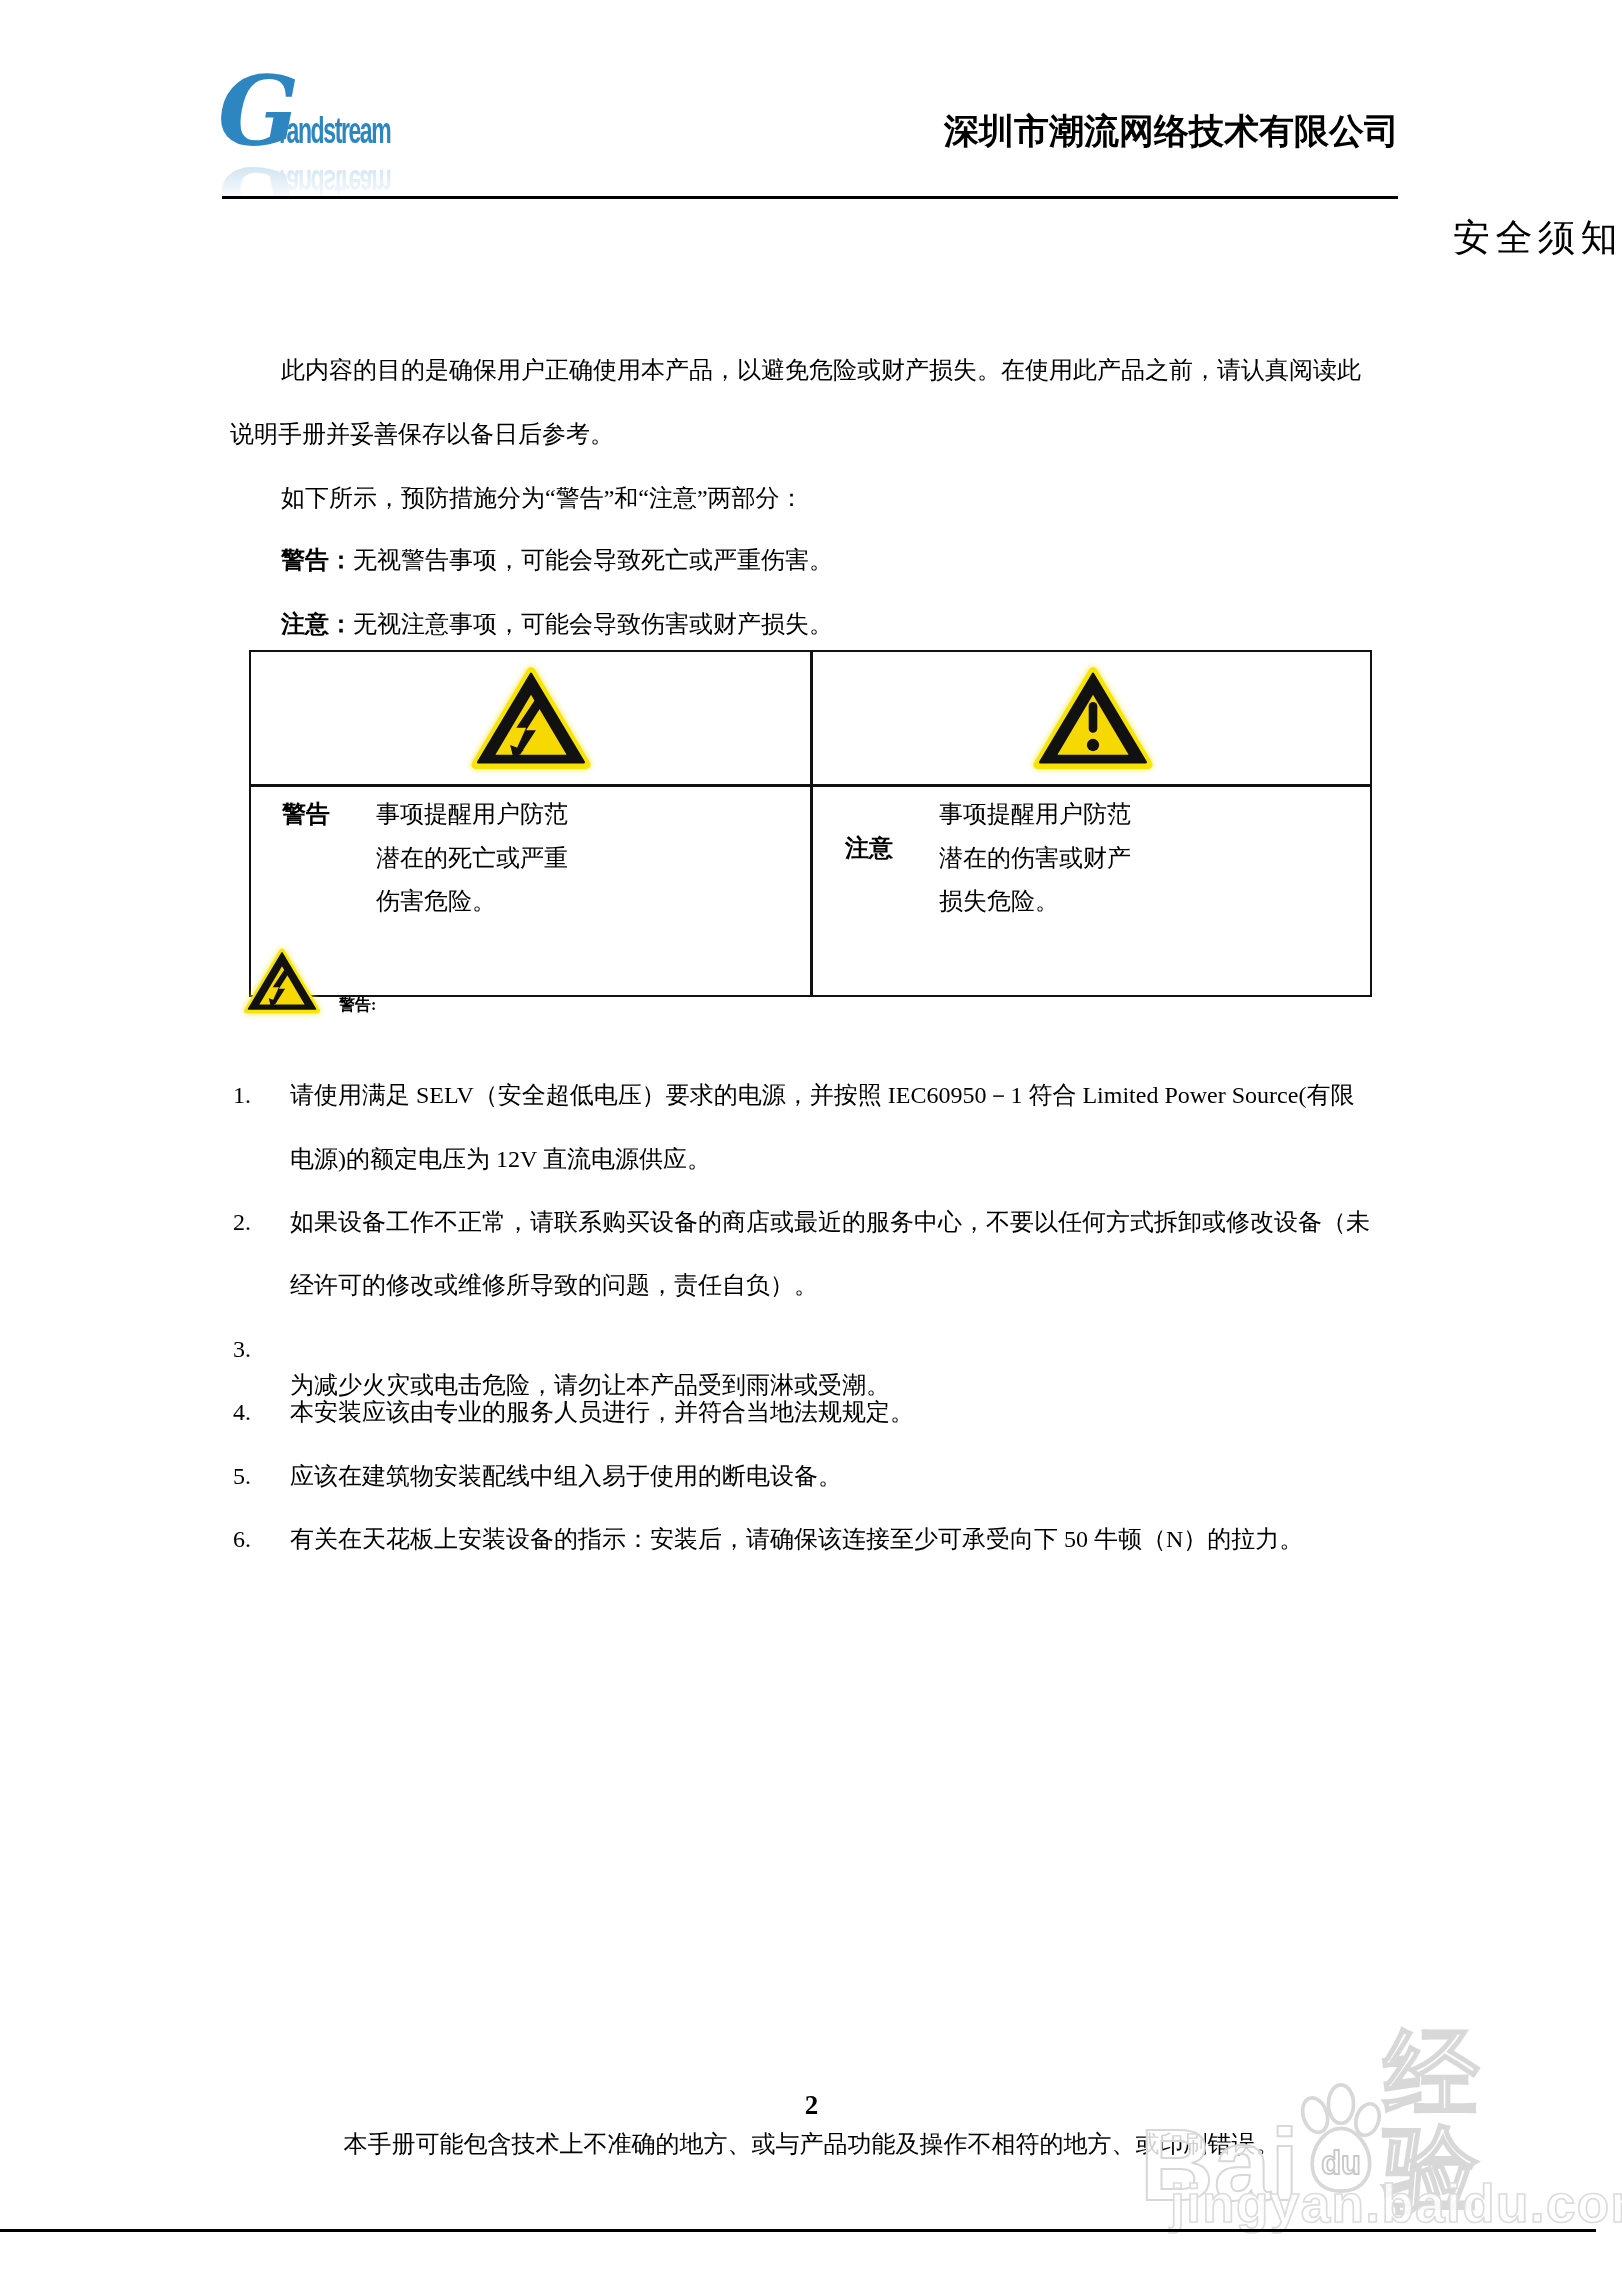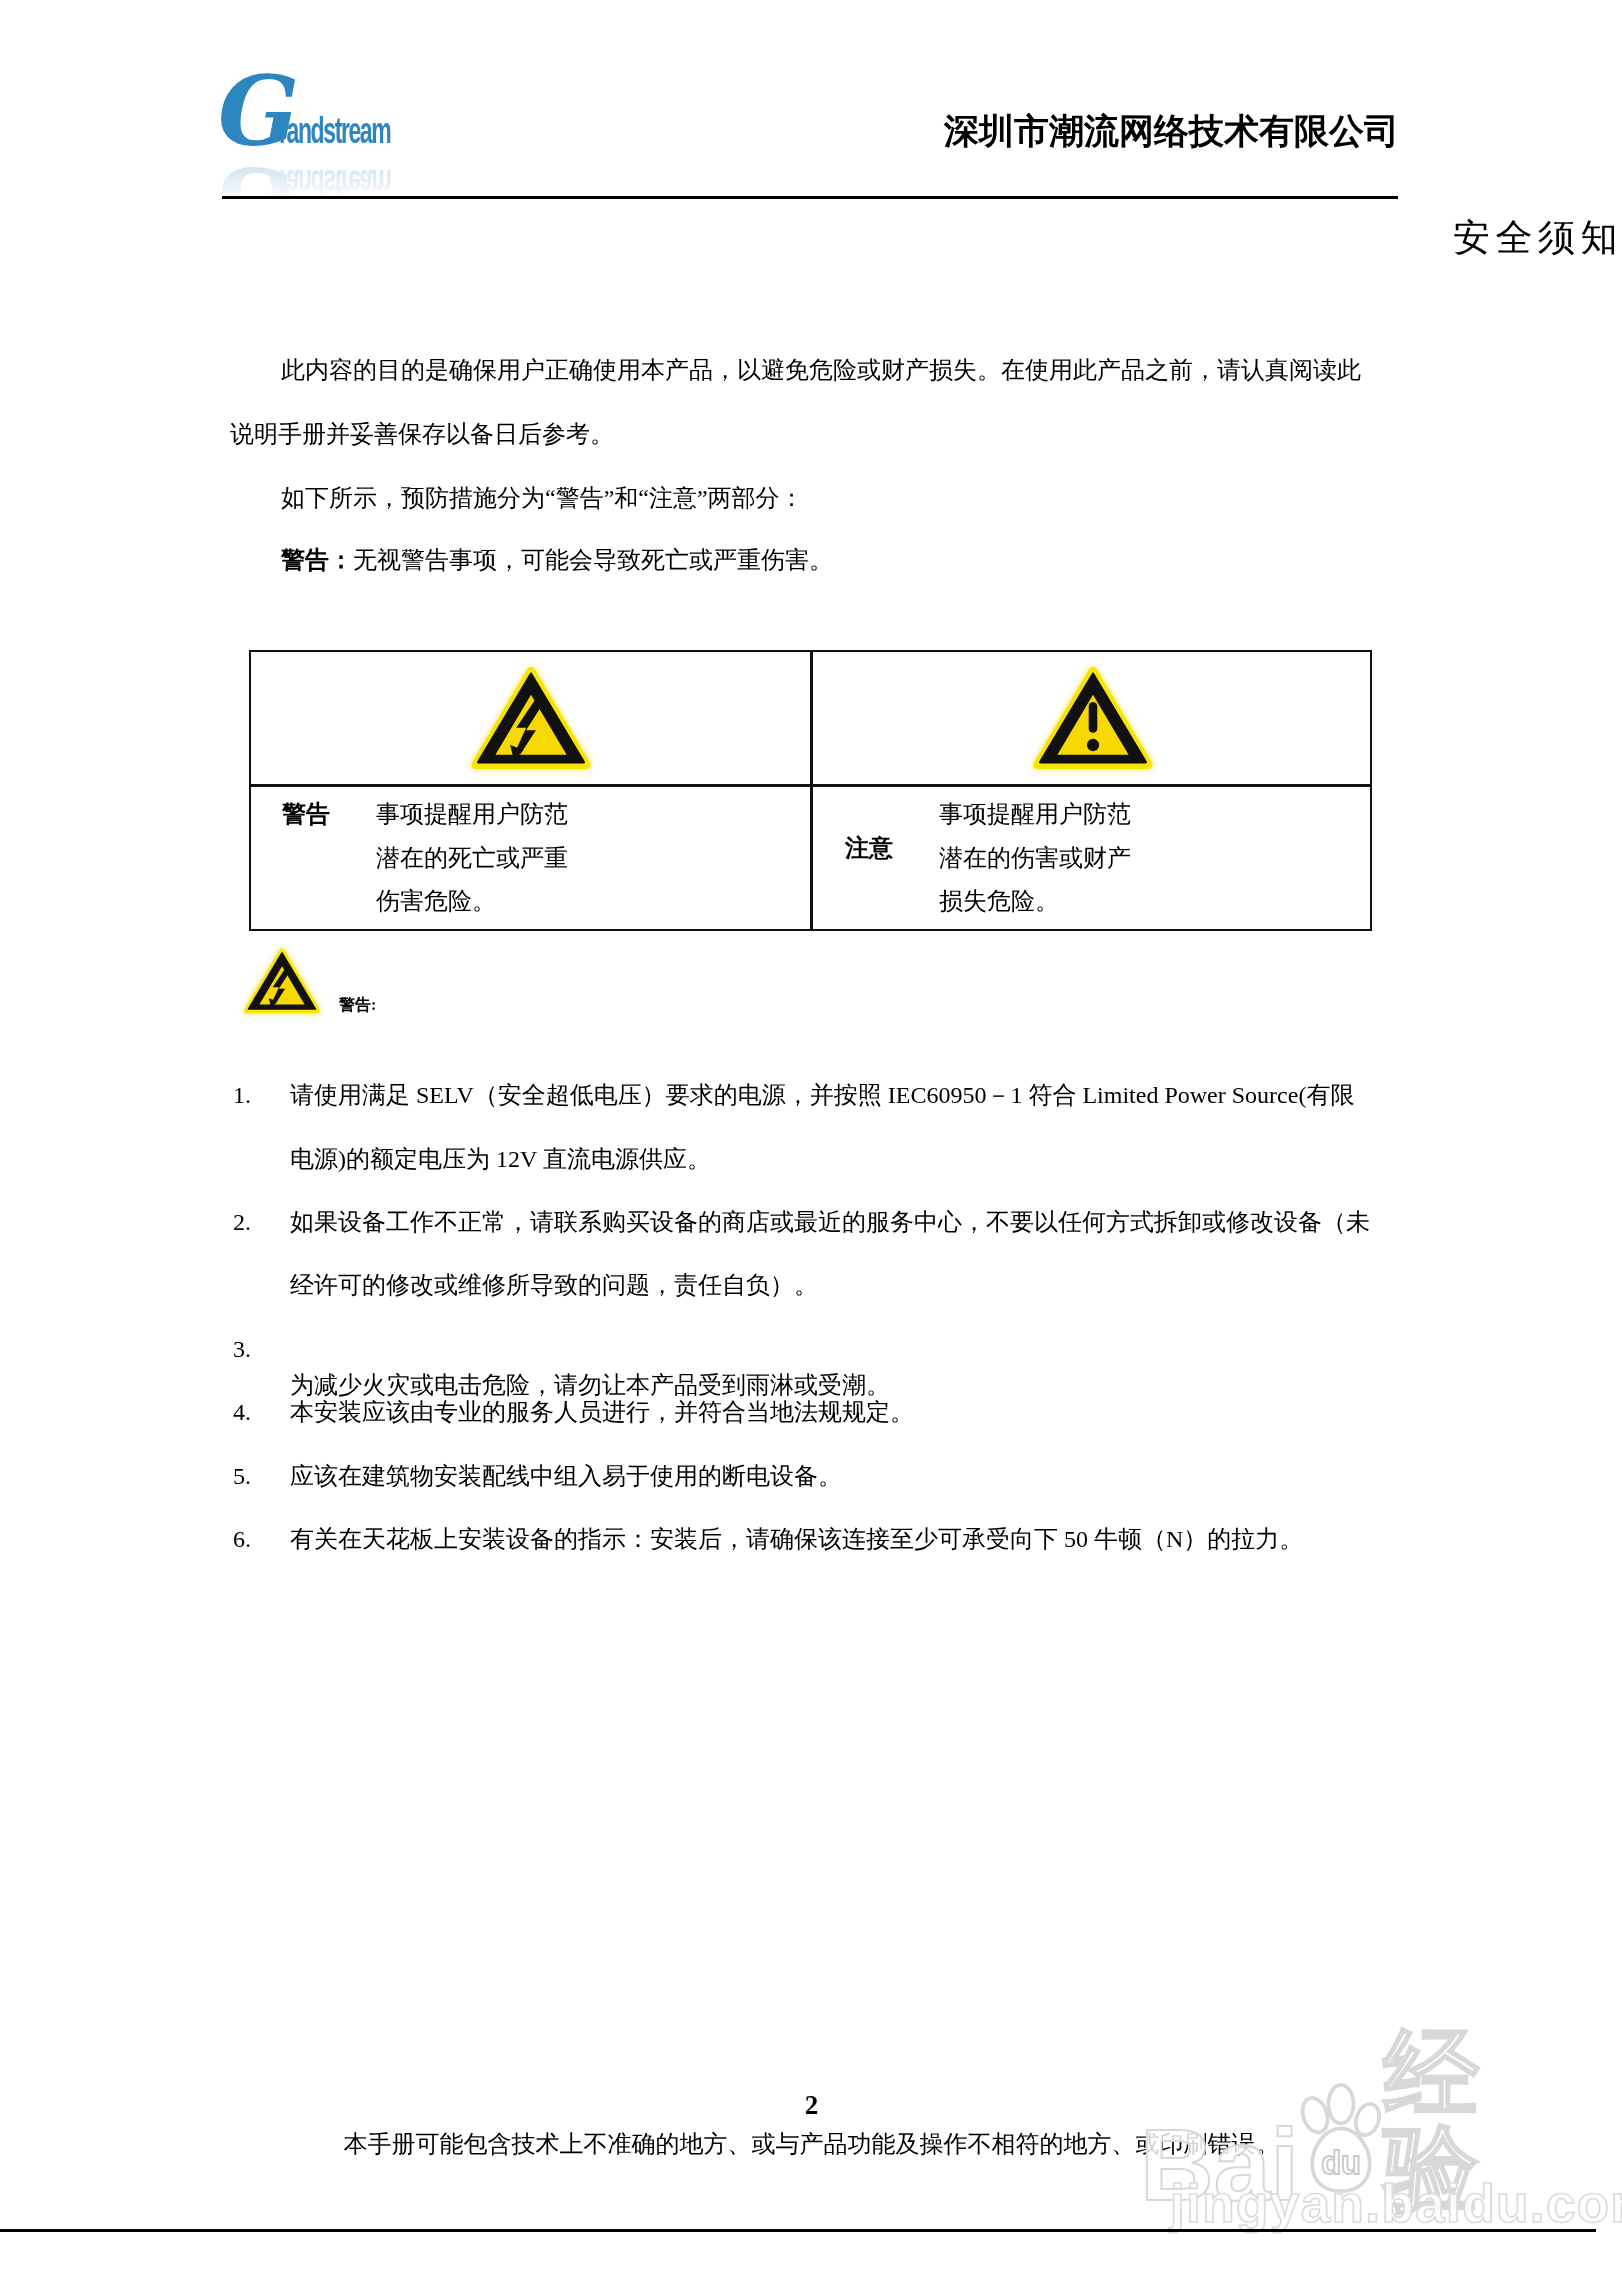--- a/index.html
+++ b/index.html
@@ -23,21 +23,21 @@
     mask-image:linear-gradient(to top,rgba(0,0,0,.9),transparent 55%);}
   .company{position:absolute;left:717px;top:108px;width:682px;text-align:right;font-size:35px;font-weight:bold;white-space:nowrap;}
   .header-rule{position:absolute;left:222px;top:196px;width:1176px;height:3.4px;background:#000;}
   .doc-title{position:absolute;left:0;top:213px;width:1623px;text-align:right;font-size:37px;letter-spacing:5.5px;}
 
   
   .tline{position:absolute;font-size:24px;line-height:31px;white-space:nowrap;}
   .bold{font-weight:bold;}
 
   
-  .safety-table{position:absolute;left:249px;top:650px;width:1123px;height:281px;border:2.7px solid #111;box-sizing:border-box;}
+  .safety-table{position:absolute;left:249px;top:650px;width:1123px;height:347px;border:2.7px solid #111;box-sizing:border-box;}
   .vdiv{position:absolute;left:559px;top:0;width:2.7px;height:100%;background:#111;}
   .hdiv{position:absolute;left:0;top:132px;width:100%;height:2.7px;background:#111;}
   .cell-icon{position:absolute;top:0;width:559px;height:132px;display:flex;align-items:center;justify-content:center;}
   .cell-icon.left{left:0;}
   .cell-icon.right{left:562px;}
   .tri{filter:drop-shadow(0 0 3.4px #f3e53a);}
   .tbl-text{position:absolute;font-size:24px;line-height:30px;white-space:nowrap;}
 
   
   .warn-icon-small{position:absolute;left:243px;top:943px;}
@@ -80,20 +80,23 @@
   <div class="header-rule"></div>
   <div class="doc-title">安全须知</div>
 
   <div class="tline" style="left:281px;top:355px;">此内容的目的是确保用户正确使用本产品，以避免危险或财产损失。在使用此产品之前，请认真阅读此</div>
   <div class="tline" style="left:230px;top:419px;">说明手册并妥善保存以备日后参考。</div>
   <div class="tline" style="left:281px;top:545px;">
     <span class="bold">警告：</span><span>无视警告事项，可能会导致死亡或严重伤害。</span>
   </div>
 
   <div class="tline" style="left:281px;top:483px;">如下所示，预防措施分为“警告”和“注意”两部分：</div>
+  <div class="tline" style="left:281px;top:609px;">
+    <span class="bold">注意：</span><span>无视注意事项，可能会导致伤害或财产损失。</span>
+  </div>
 
   <div class="safety-table">
     <div class="vdiv"></div>
     <div class="hdiv"></div>
 
     <div class="cell-icon left">
       <svg class="tri" width="124" height="108" viewBox="0 0 100 88">
         <polygon points="50,6 95,82 5,82" fill="#f6d903" stroke="#f8e400" stroke-width="7" stroke-linejoin="round"></polygon>
         <polygon points="50,8 93,80 7,80" fill="#111" stroke="#111" stroke-width="2" stroke-linejoin="round"></polygon>
         <polygon points="50,25 79,74 21,74" fill="#f6d903"></polygon>

